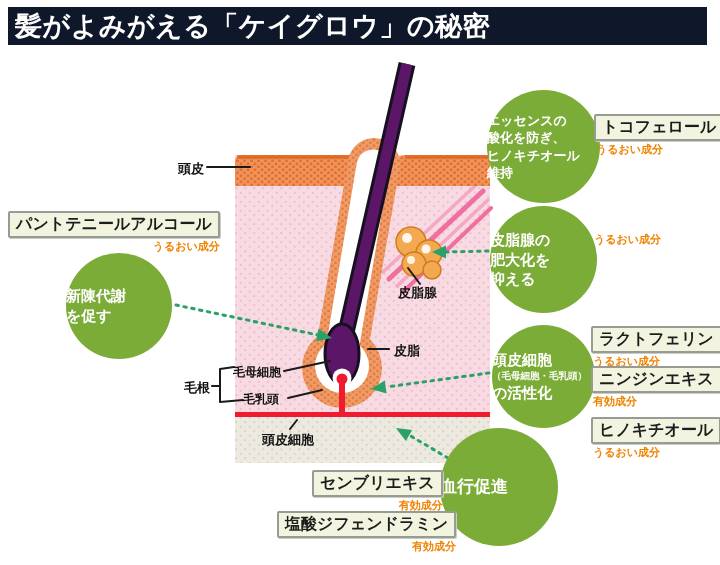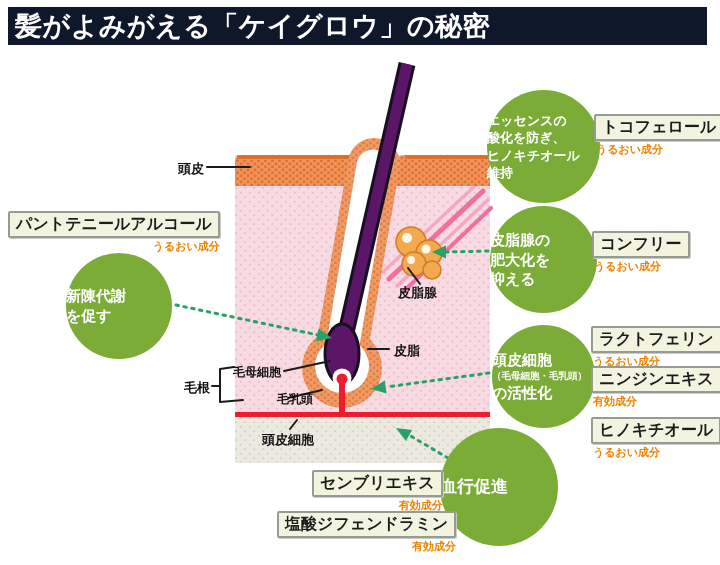--- a/index.html
+++ b/index.html
@@ -135,21 +135,21 @@
     <path d="M288,398 L322,390"></path>
     <path d="M212,386 L220,386 M220,369 L220,402 M220,369 L234,367 M220,402 L243,400"></path>
     <path d="M290,429 L297,420"></path>
   </g>
 </svg>
 
 <div class="abs anat" style="left:178px;top:160px;">頭皮</div>
 <div class="abs anat" style="left:398px;top:284px;">皮脂腺</div>
 <div class="abs anat" style="left:394px;top:342px;">皮脂</div>
 <div class="abs anat small" style="left:233px;top:364px;">毛母細胞</div>
-<div class="abs anat small" style="left:243px;top:391px;margin-left:34px;">毛乳頭</div>
+<div class="abs anat small" style="left:243px;top:391px;">毛乳頭</div>
 <div class="abs anat" style="left:184px;top:379px;">毛根</div>
 <div class="abs anat" style="left:262px;top:431px;">頭皮細胞</div>
 
 <div class="abs circle c-essence">
   <span>エッセンスの</span>
   <span>酸化を防ぎ、</span>
   <span>ヒノキチオール</span>
   <span>維持</span>
 </div>
 <div class="abs circle c-sebaceous">
@@ -173,21 +173,20 @@
 <div class="abs ing t-right" style="left:8px;top:211px;">
   <span class="name">パントテニールアルコール</span>
   <div class="type">うるおい成分</div>
 </div>
 
 <div class="abs ing t-left" style="left:594px;top:114px;">
   <span class="name">トコフェロール</span>
   <div class="type">うるおい成分</div>
 </div>
 <div class="abs ing t-left" style="left:592px;top:231px;">
-  <span class="name">コンフリー</span>
   <div class="type">うるおい成分</div>
 </div>
 <div class="abs ing t-left" style="left:591px;top:326px;">
   <span class="name">ラクトフェリン</span>
   <div class="type">うるおい成分</div>
 </div>
 <div class="abs ing t-left" style="left:591px;top:366px;">
   <span class="name">ニンジンエキス</span>
   <div class="type">有効成分</div>
 </div>

